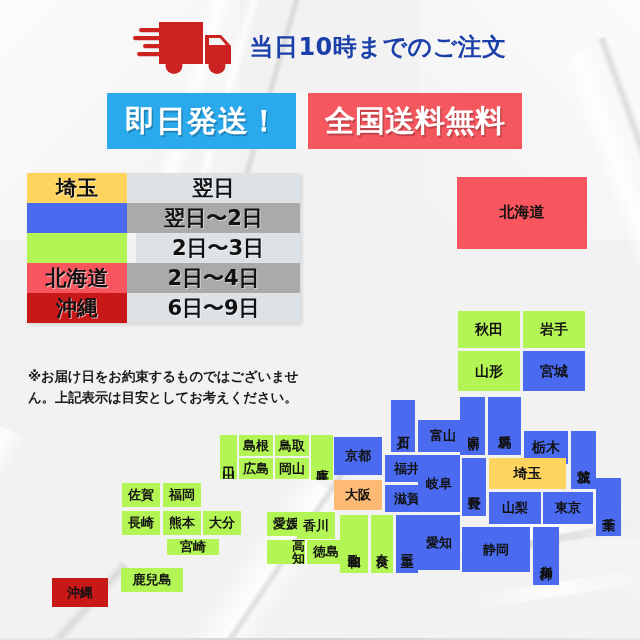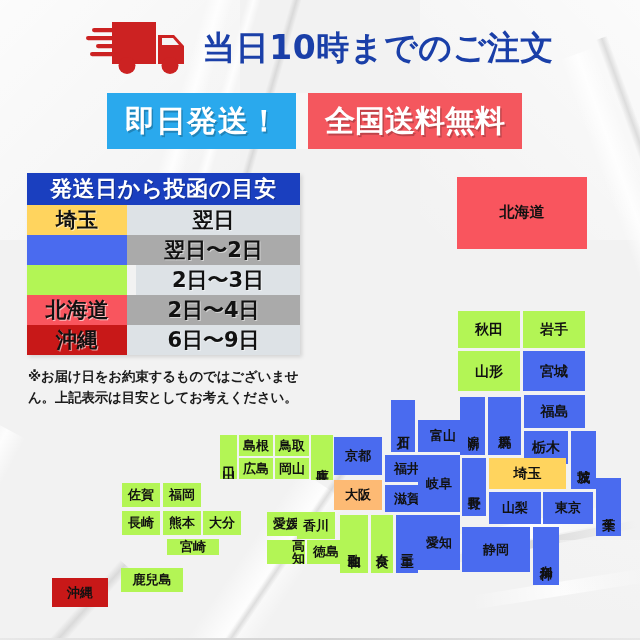--- a/index.html
+++ b/index.html
@@ -40,21 +40,21 @@
   }
 
   
   .header-row {
     position:absolute; left:0; top:14px; width:640px; height:66px;
     display:flex; align-items:center; justify-content:center; gap:12px;
   }
   .truck-icon { width:104px; height:58px; flex:0 0 auto; display:block; }
   .header-title {
     font-family:"DejaVu Sans", sans-serif;
-    font-size:33px; font-weight:bold; letter-spacing:.5px;
+    font-size:24px; font-weight:bold; letter-spacing:.5px;
     color:#1a3fa8;
     white-space:nowrap;
     line-height:1;
   }
 
   
   .badge-row {
     position:absolute; left:107px; top:93px;
     display:flex; height:56px;
   }
@@ -167,21 +167,20 @@
     <div class="header-title">当日10時までのご注文</div>
   </div>
 
   <div class="badge-row">
     <div class="badge badge-blue">即日発送！</div>
     <div class="badge-sep"></div>
     <div class="badge badge-red">全国送料無料</div>
   </div>
 
   <div class="table-wrap">
-    <div class="t-header">発送日から投函の目安</div>
     <div id="table-body">
         <div class="t-row">
           <div class="t-zone" style="background: rgb(255, 212, 94);">埼玉</div>
           <div class="t-days" style="background: rgb(221, 226, 230);">翌日</div>
         </div>
         <div class="t-row">
           <div class="t-zone" style="background: rgb(74, 107, 239);"></div>
           <div class="t-days" style="background: rgb(170, 170, 170);">翌日〜2日</div>
         </div>
         <div class="t-row">
@@ -200,21 +199,20 @@
   </div>
 
   <div class="footnote">※お届け日をお約束するものではございません。上記表示は目安としてお考えください。</div>
 
   <div class="map" id="map">
       <div class="pref big" style="left: 457px; top: 177px; width: 130px; height: 72px; background: rgb(249, 85, 94);">北海道</div>
       <div class="pref" style="left: 458px; top: 311px; width: 62px; height: 37px; background: rgb(179, 245, 85);">秋田</div>
       <div class="pref" style="left: 523px; top: 311px; width: 62px; height: 37px; background: rgb(179, 245, 85);">岩手</div>
       <div class="pref" style="left: 458px; top: 351px; width: 62px; height: 40px; background: rgb(179, 245, 85);">山形</div>
       <div class="pref" style="left: 523px; top: 351px; width: 62px; height: 40px; background: rgb(74, 107, 239);">宮城</div>
-      <div class="pref" style="left: 524px; top: 395px; width: 61px; height: 33px; background: rgb(74, 107, 239);">福島</div>
       <div class="pref" style="left: 524px; top: 431px; width: 44px; height: 33px; background: rgb(74, 107, 239);">栃木</div>
       <div class="pref vert sm" style="left: 571px; top: 431px; width: 25px; height: 58px; background: rgb(74, 107, 239);">茨城</div>
       <div class="pref vert sm" style="left: 460px; top: 397px; width: 25px; height: 58px; background: rgb(74, 107, 239);">新潟</div>
       <div class="pref vert sm" style="left: 488px; top: 397px; width: 33px; height: 58px; background: rgb(74, 107, 239);">群馬</div>
       <div class="pref vert sm" style="left: 391px; top: 400px; width: 24px; height: 52px; background: rgb(74, 107, 239);">石川</div>
       <div class="pref sm" style="left: 418px; top: 420px; width: 50px; height: 32px; background: rgb(74, 107, 239);">富山</div>
       <div class="pref vert sm" style="left: 462px; top: 458px; width: 24px; height: 58px; background: rgb(74, 107, 239);">長野</div>
       <div class="pref" style="left: 489px; top: 458px; width: 77px; height: 31px; background: rgb(255, 212, 94);">埼玉</div>
       <div class="pref vert sm" style="left: 596px; top: 478px; width: 25px; height: 58px; background: rgb(74, 107, 239);">千葉</div>
       <div class="pref sm" style="left: 489px; top: 492px; width: 52px; height: 32px; background: rgb(74, 107, 239);">山梨</div>

